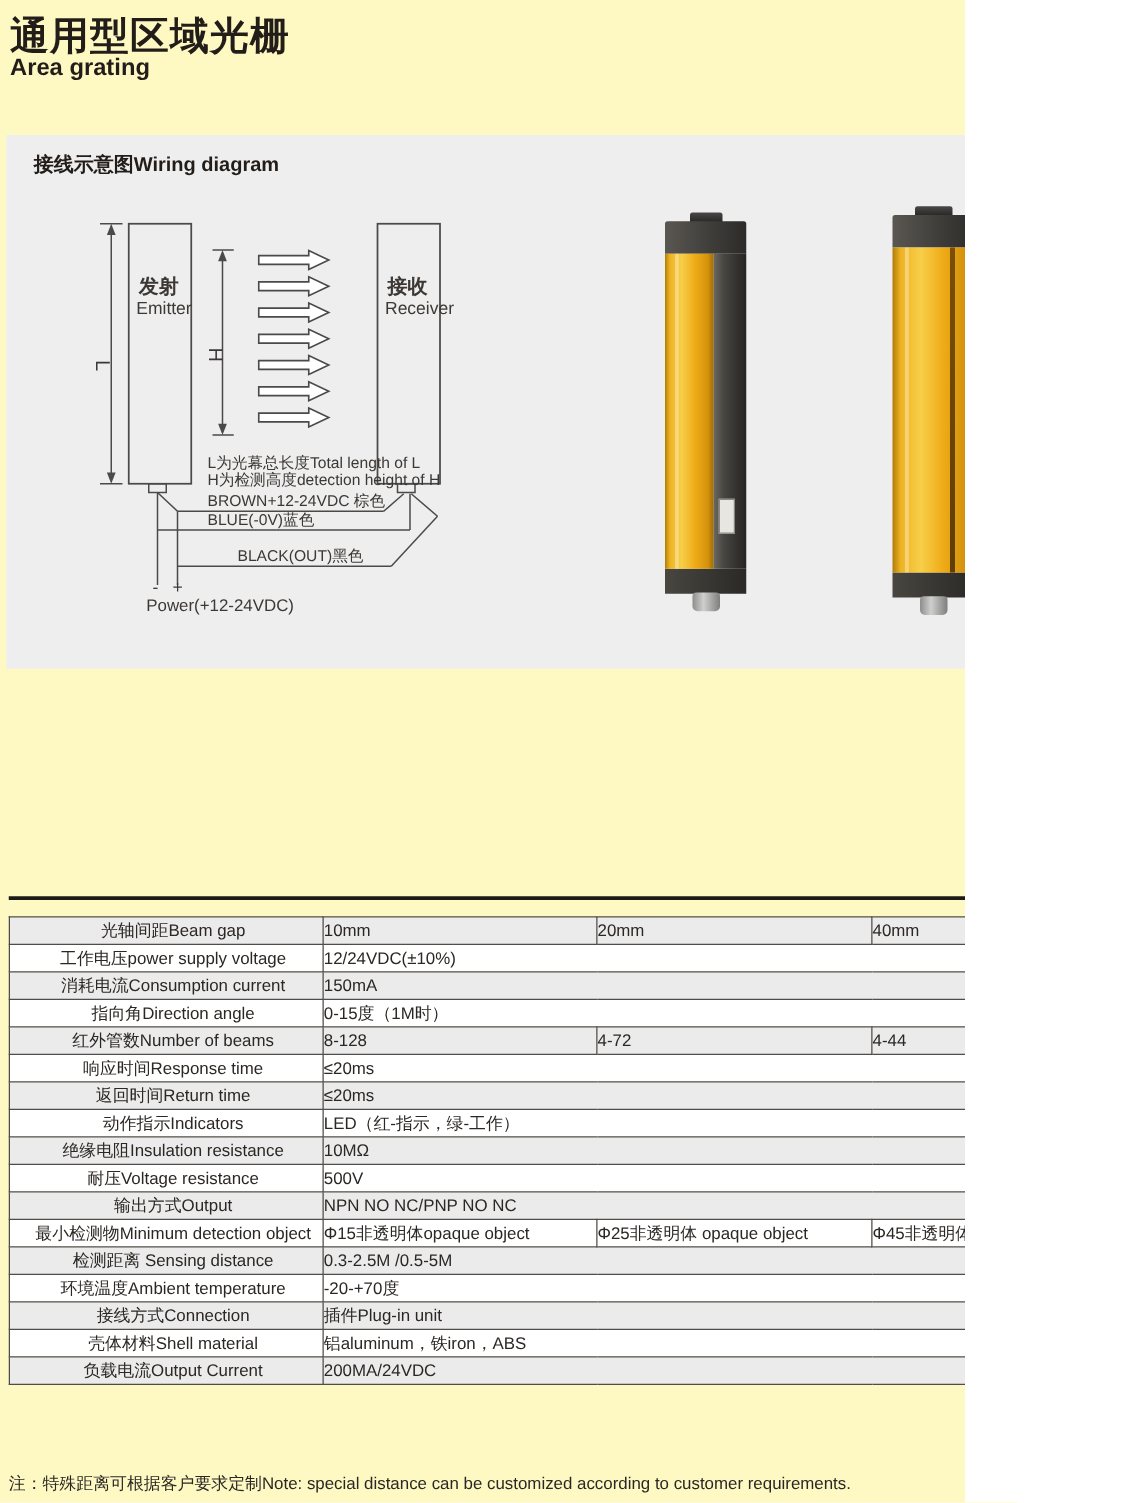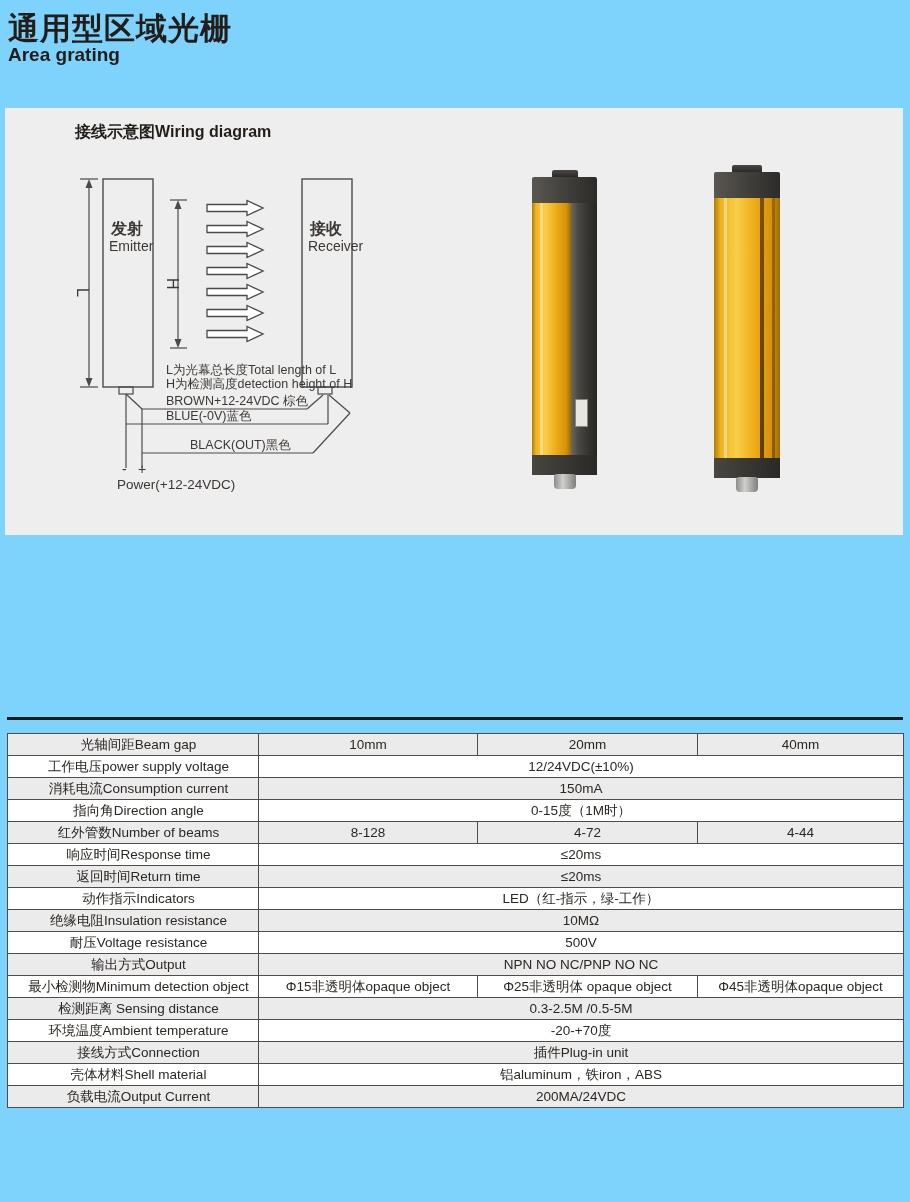--- a/index.html
+++ b/index.html
@@ -1,25 +1,25 @@
 <!DOCTYPE html>
 <html><head>
 <meta charset="utf-8">
 <style>
   * { margin:0; padding:0; box-sizing:border-box; }
   body { background:#fff; font-family:"Liberation Sans","DejaVu Sans",sans-serif; color:#262220; }
-  .page { position:relative; width:910px; height:1202px; background:#7dd3fc; overflow:hidden; }
+  .page { position:relative; width:772px; height:1202px; background:#fef9c3; overflow:hidden; }
 
   
   .title-zh { position:absolute; left:8px; top:8px; font-size:31px; font-weight:bold; letter-spacing:1px; color:#231d19; }
   .title-en { position:absolute; left:8px; top:44px; font-size:19px; font-weight:bold; color:#231d19; }
 
   
   .panel { position:absolute; left:5px; top:108px; width:898px; height:427px; background:#eeeeee; }
-  .panel-heading { position:absolute; left:22px; top:14px; font-size:16px; font-weight:bold; color:#231d19;margin-left:48px; }
+  .panel-heading { position:absolute; left:22px; top:14px; font-size:16px; font-weight:bold; color:#231d19; }
   .diagram-svg { position:absolute; left:0; top:0; }
   .diagram-svg text { font-family:"Liberation Sans","DejaVu Sans",sans-serif; fill:#3c3835; }
 
   
   .bar { position:absolute; display:flex; flex-direction:column; align-items:center; }
   .bar-knob { width:26px; height:9px; background:linear-gradient(#4a4846,#23211f); border-radius:2px; }
   .bar-cap { width:100%; height:26px; background:linear-gradient(90deg,#5a5752,#403e3b 55%,#2c2b29); border-radius:2px 2px 0 0; margin-top:-2px; }
   .bar-body { width:100%; display:flex; }
   .bar-bcap { width:100%; height:20px; background:linear-gradient(90deg,#48463f,#2a2927); }
   .bar-conn { width:22px; height:15px; background:linear-gradient(90deg,#8d8d8b,#cfcfcd 40%,#7e7e7c); border-radius:3px 3px 4px 4px; margin-top:-1px; }
@@ -28,21 +28,21 @@
   .face-label { position:absolute; left:4px; bottom:28px; width:13px; height:28px; background:#e8e6e0; border:1px solid #8a8880; }
   .stripe-brown { position:absolute; top:0; bottom:0; width:4px; background:linear-gradient(#7a4e05,#5f3d04); }
   .stripe-shine { position:absolute; top:0; bottom:0; width:3px; background:rgba(255,255,255,0.35); }
 
   
   .specs-heading { position:absolute; left:8px; top:694px; font-size:16px; font-weight:bold; color:#1d1916; }
   .specs-rule { position:absolute; left:7px; top:717px; width:896px; height:3px; background:#1d1a18; }
   table.specs { position:absolute; left:7px; top:733px; width:896px; border-collapse:collapse; table-layout:fixed; }
   table.specs td { border:1px solid #4f4d4b; height:22px; font-size:13.5px; color:#2b2724; }
   table.specs td.label-cell { text-align:center; padding-left:11px; }
-  table.specs td.value-cell { text-align:center; }
+  table.specs td.value-cell { }
   table.specs tr:nth-child(odd) { background:#ebebeb; }
   table.specs tr:nth-child(even) { background:#ffffff; }
 
   .footnote { position:absolute; left:7px; top:1178px; font-size:13.5px; color:#2b2724; }
 </style>
 </head>
 <body>
 
 <div class="page">
 
@@ -227,13 +227,14 @@
           <td class="label-cell">壳体材料Shell material</td>
           <td class="value-cell" colspan="3">铝aluminum，铁iron，ABS</td>
         </tr>
         <tr>
           <td class="label-cell">负载电流Output Current</td>
           <td class="value-cell" colspan="3">200MA/24VDC</td>
         </tr>
       </tbody>
   </table>
 
+  <div class="footnote">注：特殊距离可根据客户要求定制Note: special distance can be customized according to customer requirements.</div>
 </div>
 
 </body></html>

